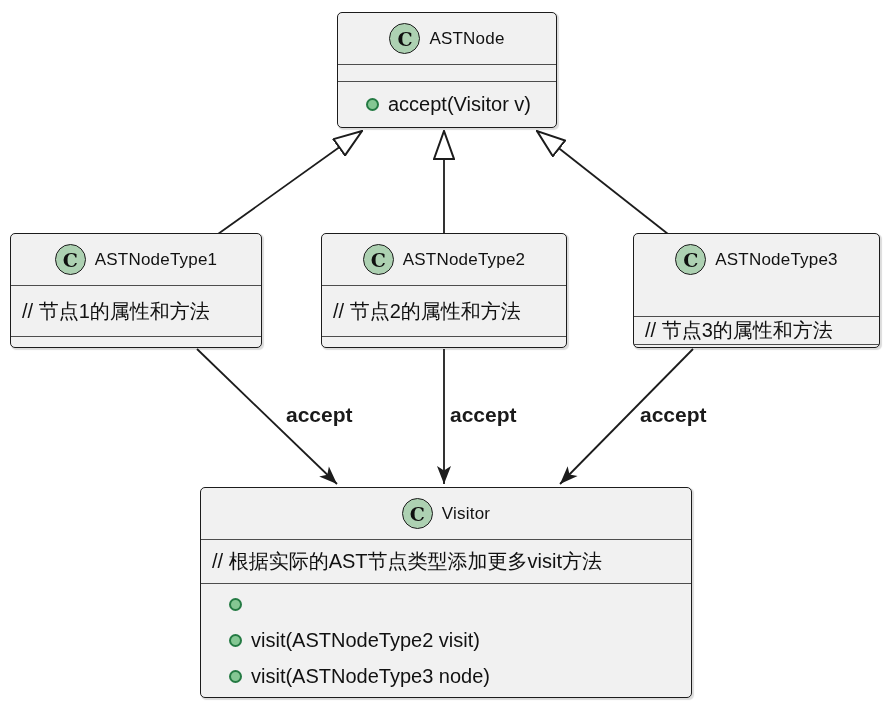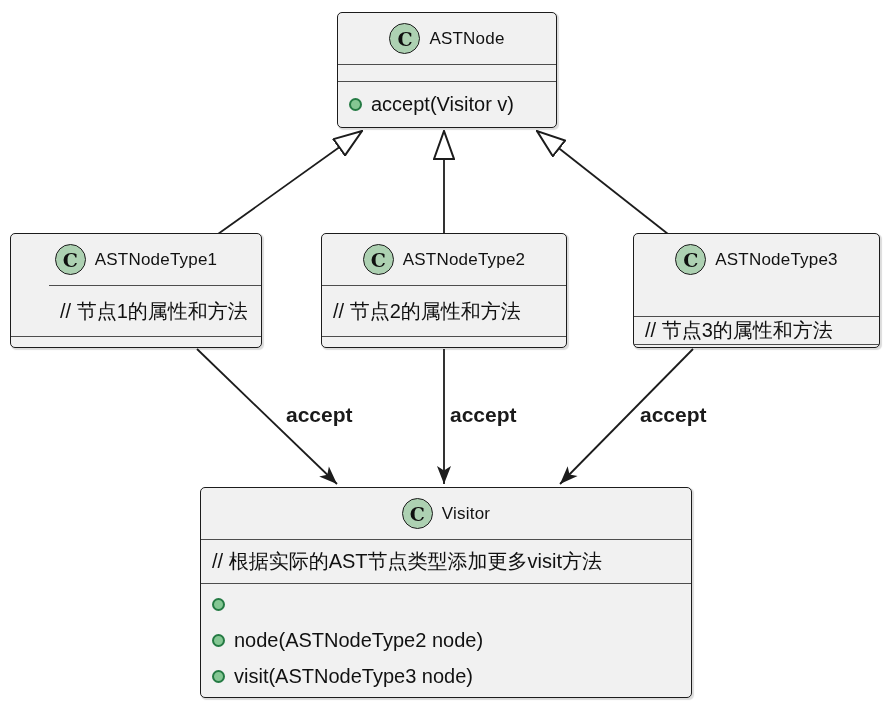--- a/index.html
+++ b/index.html
@@ -22,21 +22,21 @@
     background:#add1b2; border:1.7px solid #1c1c1c;
     display:flex; align-items:center; justify-content:center;
     font-family:"DejaVu Serif","Liberation Serif",serif; font-weight:bold; font-size:19px; color:#101010;
   }
   .uml-section { border-top:1.2px solid #4d4d4d; box-sizing:border-box; }
   .uml-field {
     display:flex; align-items:center; padding-left:11px; font-size:20px; white-space:nowrap;
   }
   .uml-methods { display:flex; flex-direction:column; justify-content:center; }
   .uml-member {
-    display:flex; align-items:center; gap:9px; padding-left:11px;
+    display:flex; align-items:center; gap:9px; padding-left:28px;
     font-size:20px; white-space:nowrap;
   }
   .m-dot {
     width:13px; height:13px; border-radius:50%; box-sizing:border-box; flex:none;
     background:#84c793; border:2px solid #247a43;
   }
   .edge-label {
     position:absolute; font-size:21px; color:#1a1a1a; white-space:nowrap;font-weight:bold;
   }
 </style>
@@ -74,21 +74,21 @@
         <span>accept(Visitor v)</span>
       </div>
     </div>
   </div>
 
   <div class="uml-class" style="left:10px; top:233px; width:252px; height:115px;">
     <div class="uml-header" style="height:51px;">
       <span class="c-circle">C</span>
       <span class="uml-title">ASTNodeType1</span>
     </div>
-    <div class="uml-section uml-field" style="flex:1;margin-left:38px;">
+    <div class="uml-section uml-field" style="flex:1;">
       <span>// 节点1的属性和方法</span>
     </div>
     <div class="uml-section" style="height:11px;"></div>
   </div>
 
   <div class="uml-class" style="left:321px; top:233px; width:246px; height:115px;">
     <div class="uml-header" style="height:51px;">
       <span class="c-circle">C</span>
       <span class="uml-title">ASTNodeType2</span>
     </div>
@@ -116,21 +116,21 @@
     </div>
     <div class="uml-section uml-field" style="height:44px;">
       <span>// 根据实际的AST节点类型添加更多visit方法</span>
     </div>
     <div class="uml-section uml-methods" style="flex:1; gap:2px;">
       <div class="uml-member" style="height:34px;">
         <span class="m-dot"></span>
       </div>
       <div class="uml-member" style="height:34px;">
         <span class="m-dot"></span>
-        <span>node(ASTNodeType2 node)</span>
+        <span>visit(ASTNodeType2 visit)</span>
       </div>
       <div class="uml-member" style="height:34px;">
         <span class="m-dot"></span>
         <span>visit(ASTNodeType3 node)</span>
       </div>
     </div>
   </div>
 
   <div class="edge-label" style="left:286px; top:403px;">accept</div>
   <div class="edge-label" style="left:450px; top:403px;">accept</div>

